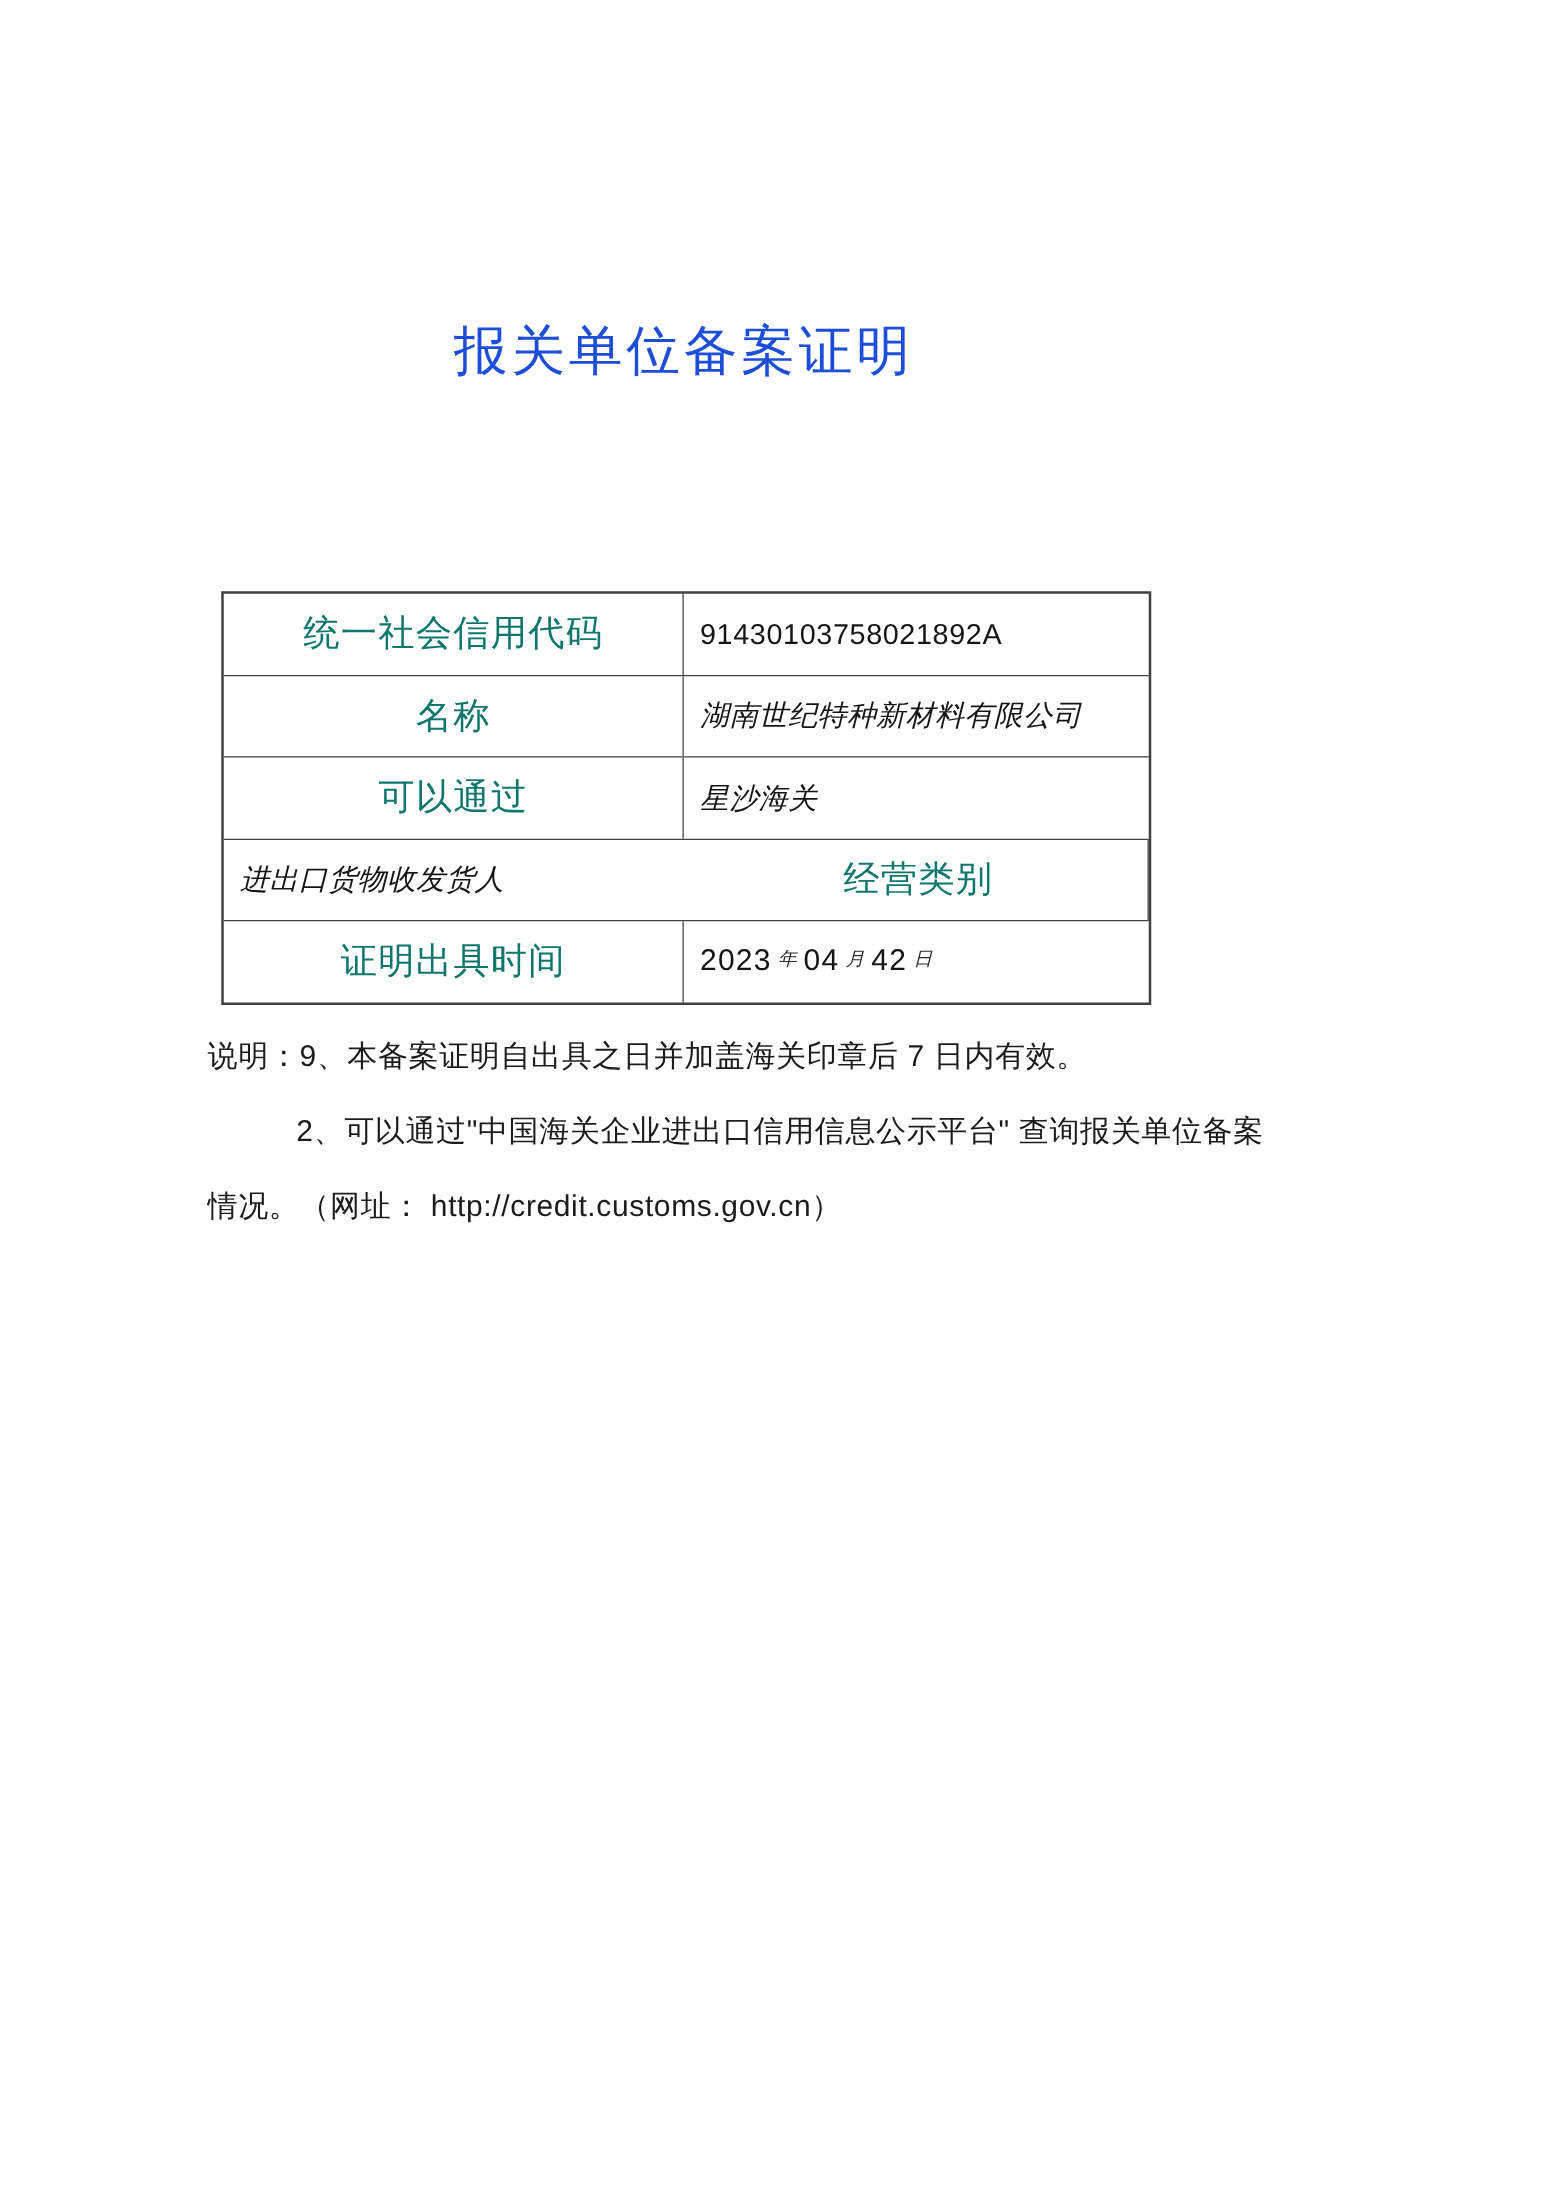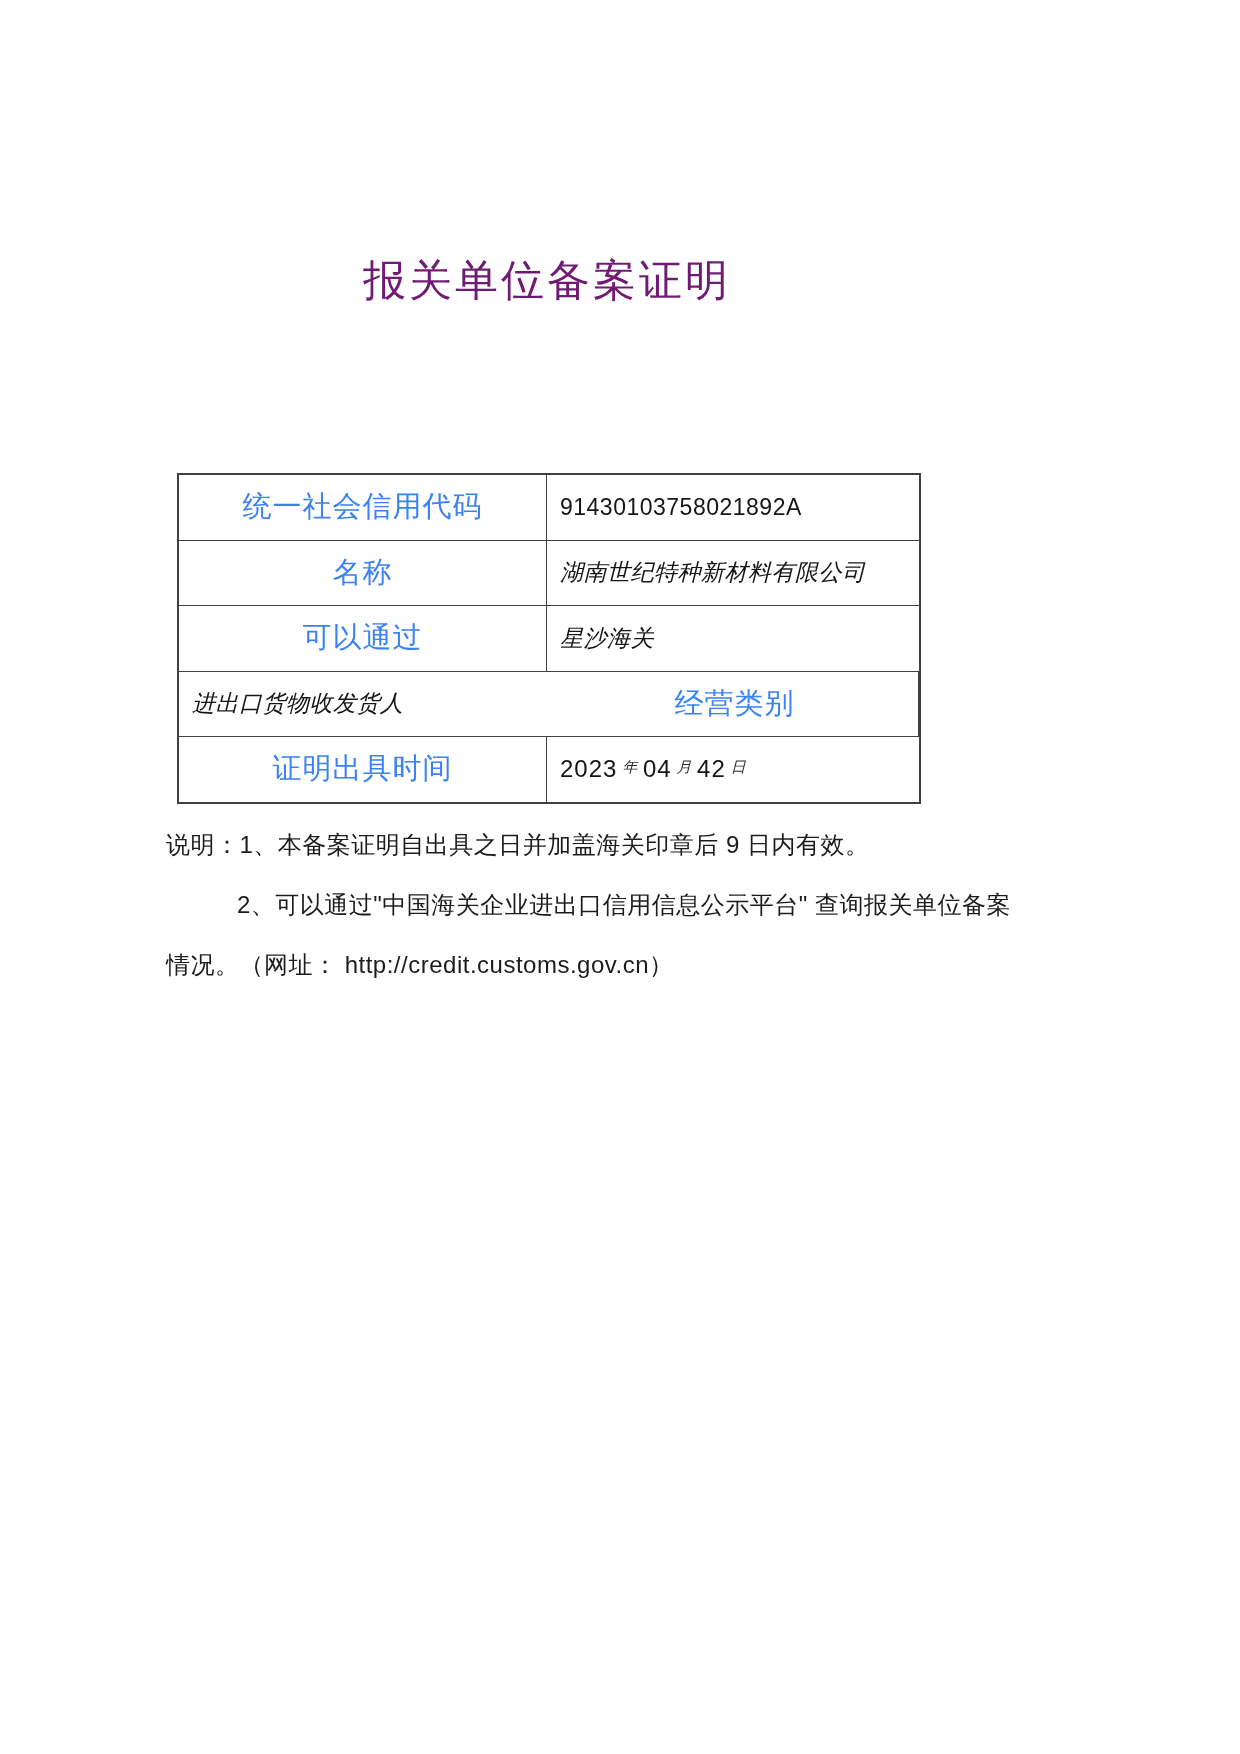--- a/index.html
+++ b/index.html
@@ -14,21 +14,21 @@
   }
   .doc-title {
     position: absolute;
     top: 252px;
     left: 177px;
     width: 740px;
     text-align: center;
     font-size: 43px;
     font-weight: 400;
     letter-spacing: 3px;
-    color: #701a75;
+    color: #1d4ed8;
     white-space: nowrap;
   }
   .cert-table {
     position: absolute;
     top: 473px;
     left: 177px;
     width: 740px;
     border: 2px solid #404040;
     box-sizing: content-box;
   }
@@ -36,21 +36,21 @@
     display: flex;
     height: 64.5px;
     border-bottom: 1.5px solid #404040;
   }
   .trow:last-child { border-bottom: none; }
   .cell { display: flex; align-items: center; box-sizing: border-box; }
   .cell.lbl {
     width: 368px;
     justify-content: center;
     font-size: 29px;
-    color: #3b82f6;
+    color: #0f766e;
     letter-spacing: 1px;
     border-right: 1.5px solid #404040;
   }
   .cell.val {
     flex: 1;
     padding-left: 13px;
     font-size: 23px;
     color: #151515;
     letter-spacing: 0.5px;
     white-space: nowrap;
@@ -120,19 +120,19 @@
         <span class="dunit">年</span>
         <span class="dnum">04</span>
         <span class="dunit">月</span>
         <span class="dnum">42</span>
         <span class="dunit">日</span>
       </div>
     </div>
 
   </div>
 
-  <p class="note note1">说明：1、本备案证明自出具之日并加盖海关印章后 9 日内有效。</p>
+  <p class="note note1">说明：9、本备案证明自出具之日并加盖海关印章后 7 日内有效。</p>
 
   <p class="note note2">2、可以通过"中国海关企业进出口信用信息公示平台" 查询报关单位备案</p>
 
   <p class="note note3">情况。（网址： http://credit.customs.gov.cn）</p>
 
 </div>
 
 </body></html>

